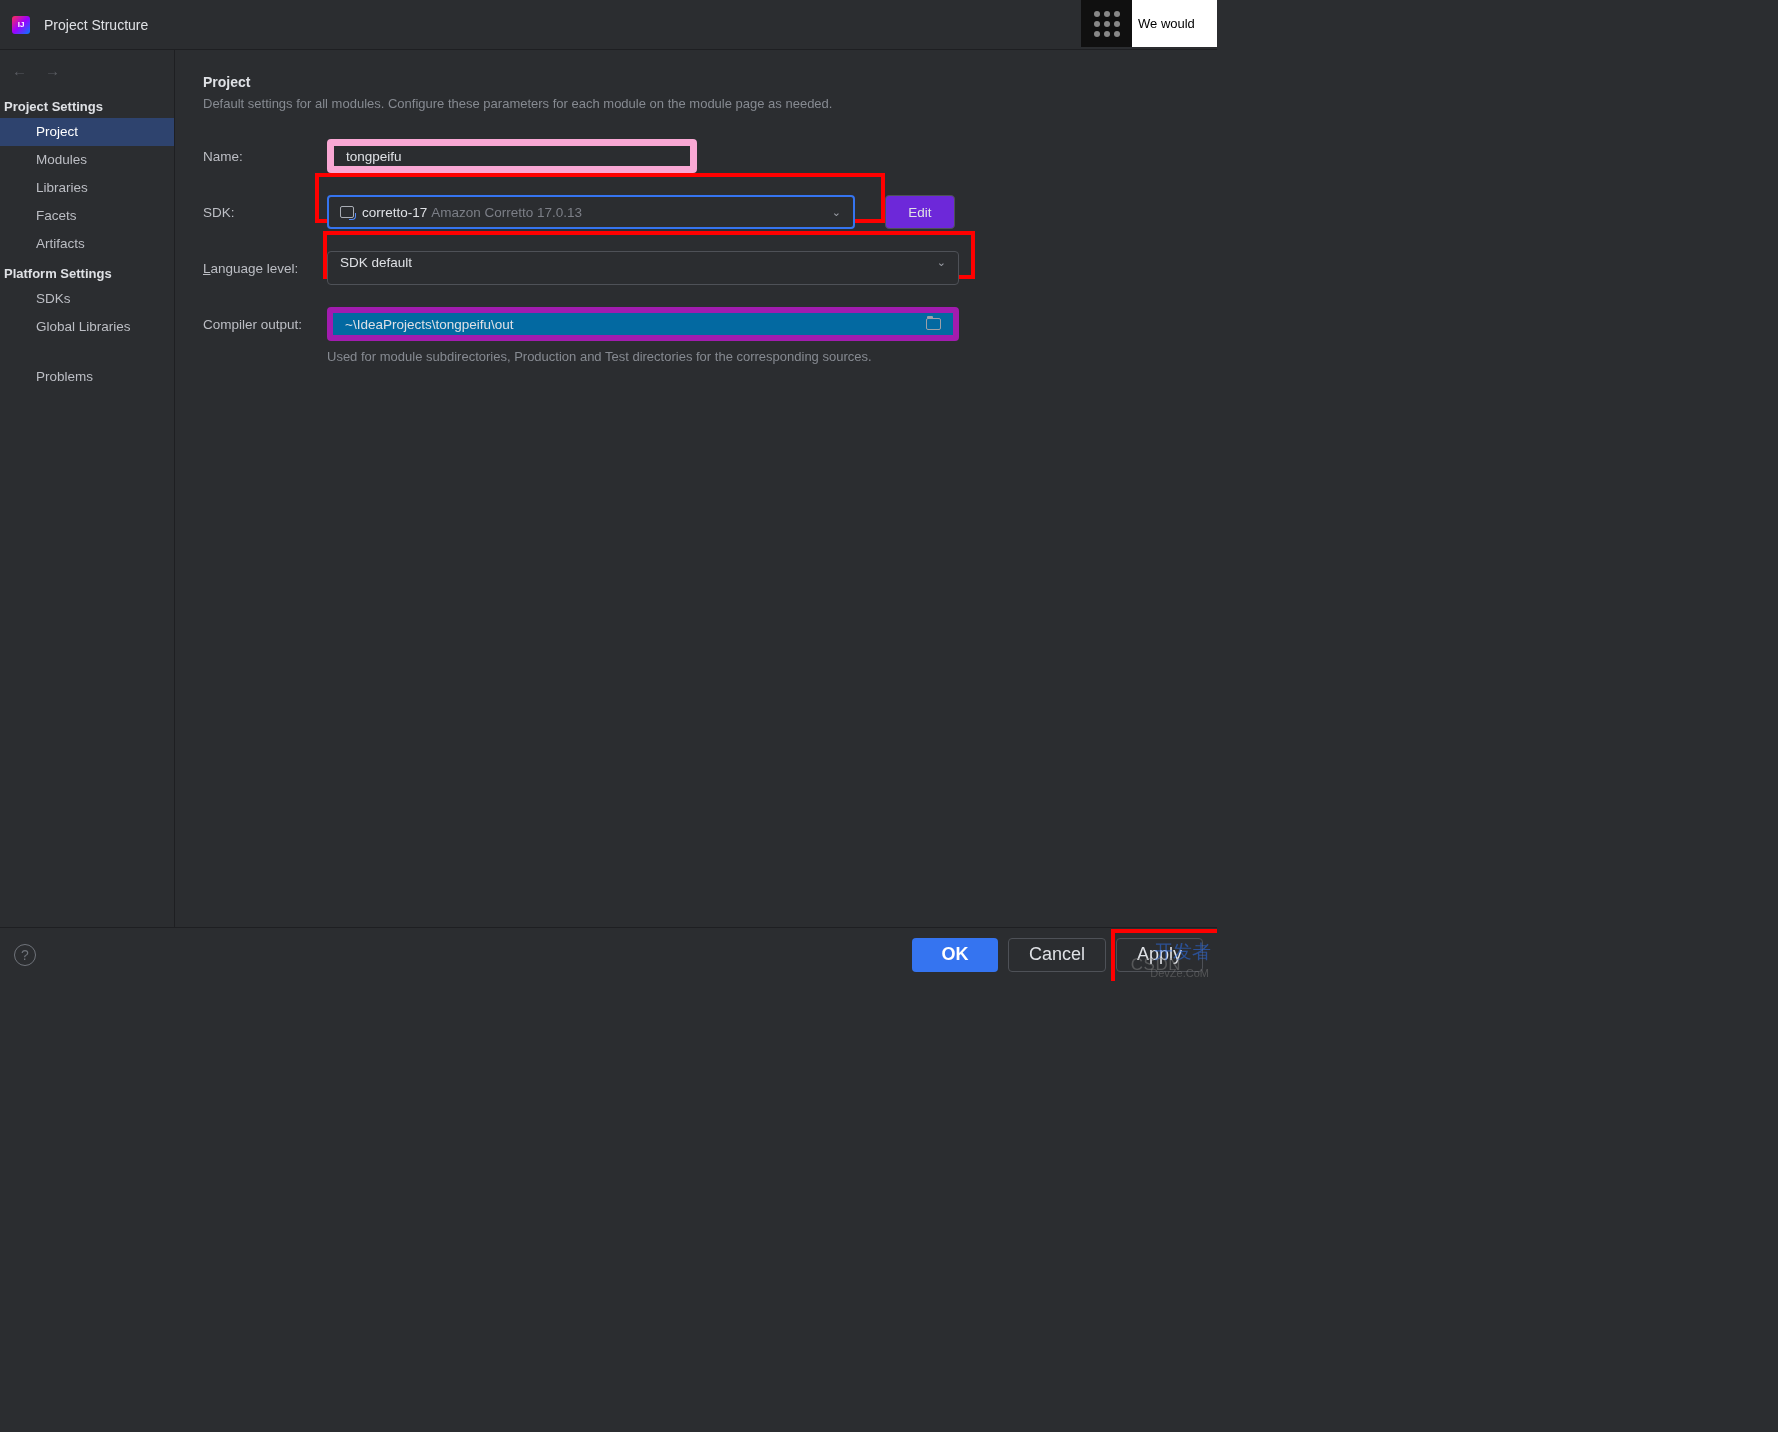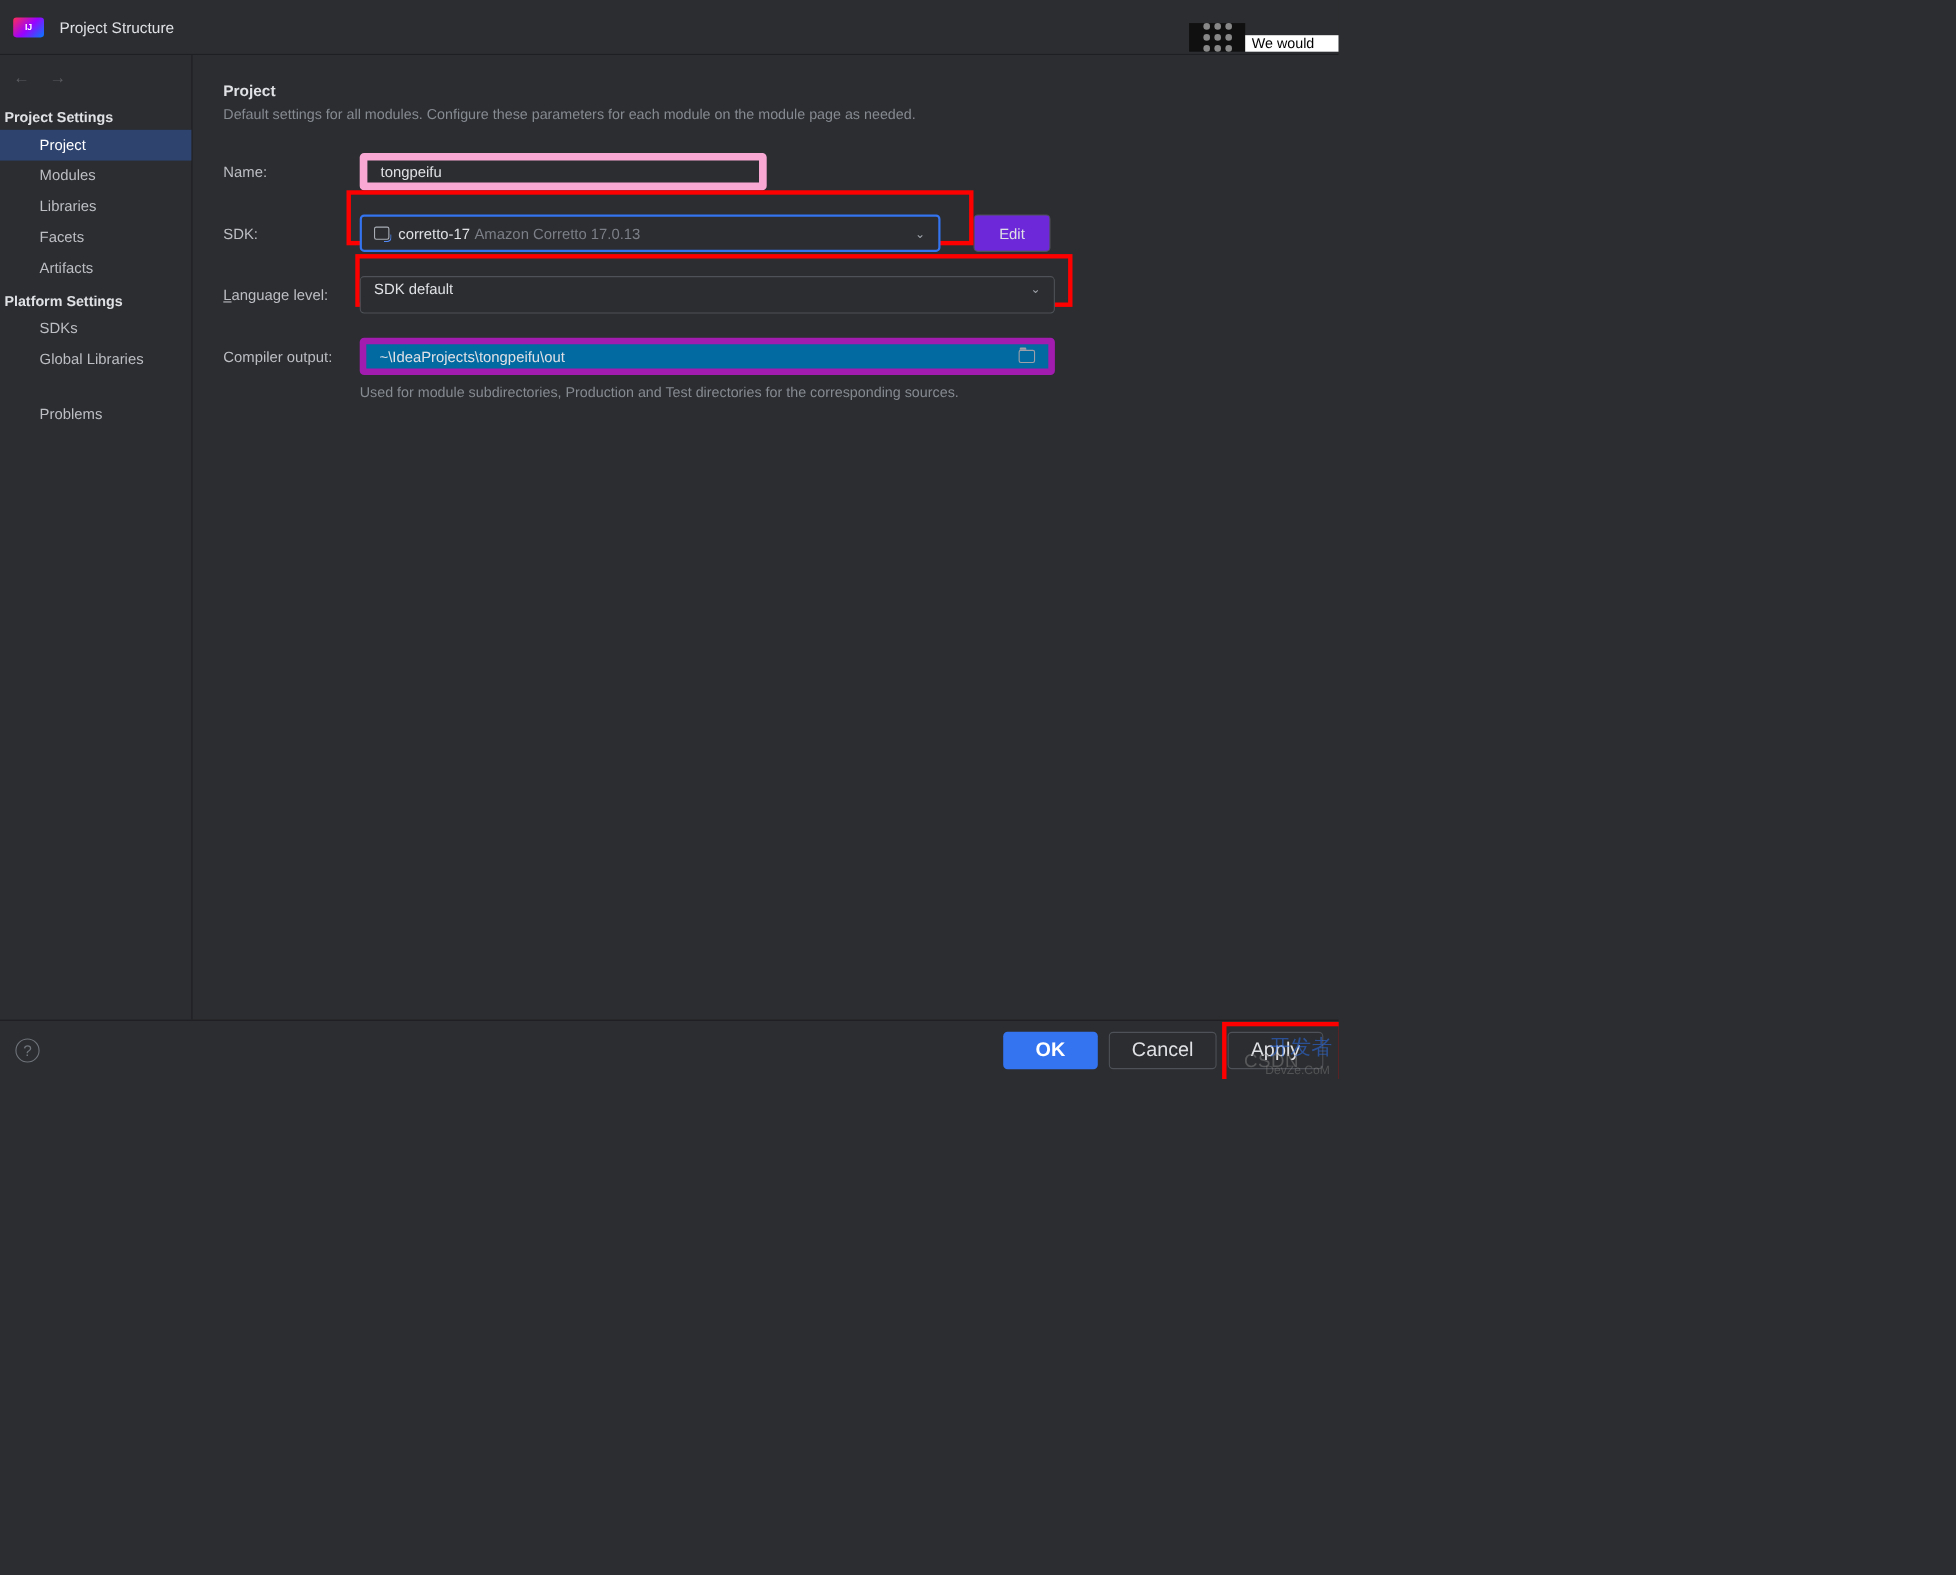--- a/index.html
+++ b/index.html
@@ -17,21 +17,21 @@
 .titlebar {
   display: flex;
   align-items: center;
   height: 50px;
   border-bottom: 1px solid #1e1f22;
   padding-left: 12px;
   background: #2b2d30;
 }
 
 .app-icon {
-  width: 28px;
+  width: 18px;
   height: 18px;
   margin-right: 14px;
   background: linear-gradient(135deg, #fe2d55 0%, #9b00ff 50%, #007dff 100%);
   border-radius: 3px;
   display: flex;
   align-items: center;
   justify-content: center;
 }
 
 .app-icon span {
@@ -44,21 +44,20 @@
   color: #dfe1e5;
   font-size: 14px;
 }
 
 .top-right-widgets {
   position: absolute;
   top: 0;
   right: 0;
   display: flex;
   height: 47px;
-  align-items: flex-end;
 }
 
 .widget-dark {
   width: 51px;
   background: #101010;
   display: flex;
   align-items: center;
   justify-content: center;
   flex-direction: column;
   gap: 4px;

